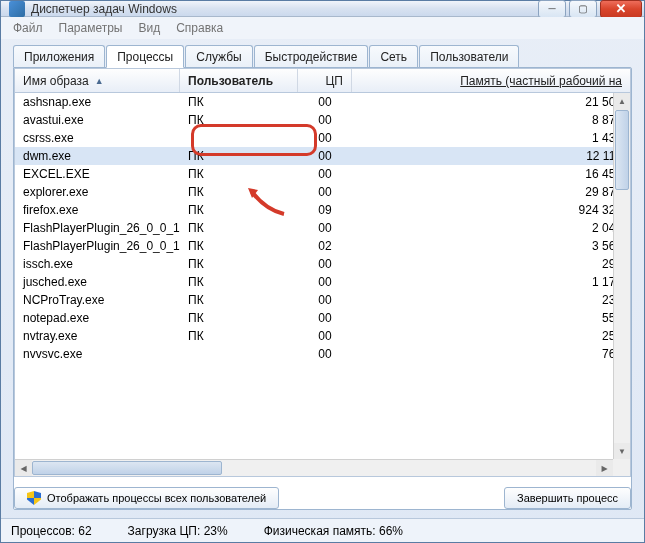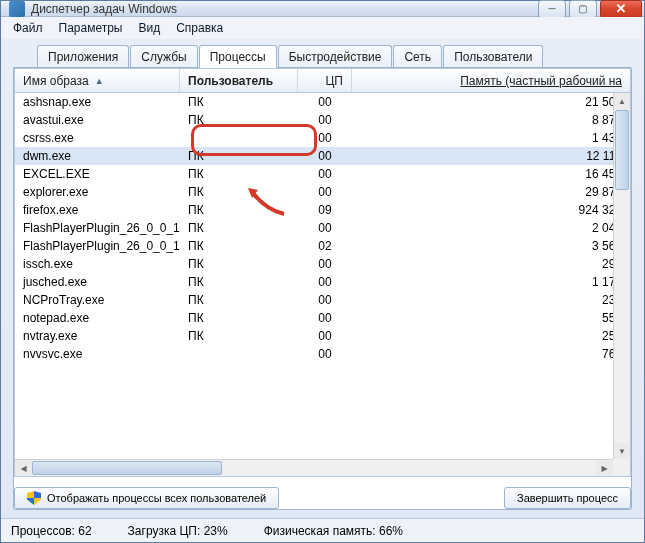--- a/index.html
+++ b/index.html
@@ -58,29 +58,28 @@
 }
 .menubar {
   height: 22px;
   padding: 2px 6px;
   display: flex;
   gap: 4px;
   background: #f0f4fa;
 }
 .menuitem {
   padding: 2px 6px;
-  color: #0f172a;
+  color: #737373;
   cursor: default;
 }
 .tabstrip {
   display: flex;
   padding: 6px 12px 0 12px;
   gap: 0;
   background: transparent;
-  margin-left: 24px;
 }
 .tab {
   padding: 4px 10px 3px 10px;
   border: 1px solid #9db5d0;
   border-bottom: none;
   background: linear-gradient(to bottom, #f7fafd, #eaf0f8);
   border-radius: 3px 3px 0 0;
   margin-right: 1px;
   font-size: 12px;
   color: #222;
@@ -276,22 +275,22 @@
 
   <div class="menubar">
     <div class="menuitem"><span>Файл</span></div>
     <div class="menuitem"><span>Параметры</span></div>
     <div class="menuitem"><span>Вид</span></div>
     <div class="menuitem"><span>Справка</span></div>
   </div>
 
   <div class="tabstrip">
     <div class="tab">Приложения</div>
+    <div class="tab active">Процессы</div>
     <div class="tab">Службы</div>
-    <div class="tab active">Процессы</div>
     <div class="tab">Быстродействие</div>
     <div class="tab">Сеть</div>
     <div class="tab">Пользователи</div>
   </div>
 
   <div class="tabpanel">
 
     <div class="listcontainer">
       <div class="listheader">
         <div class="colh col-img">

